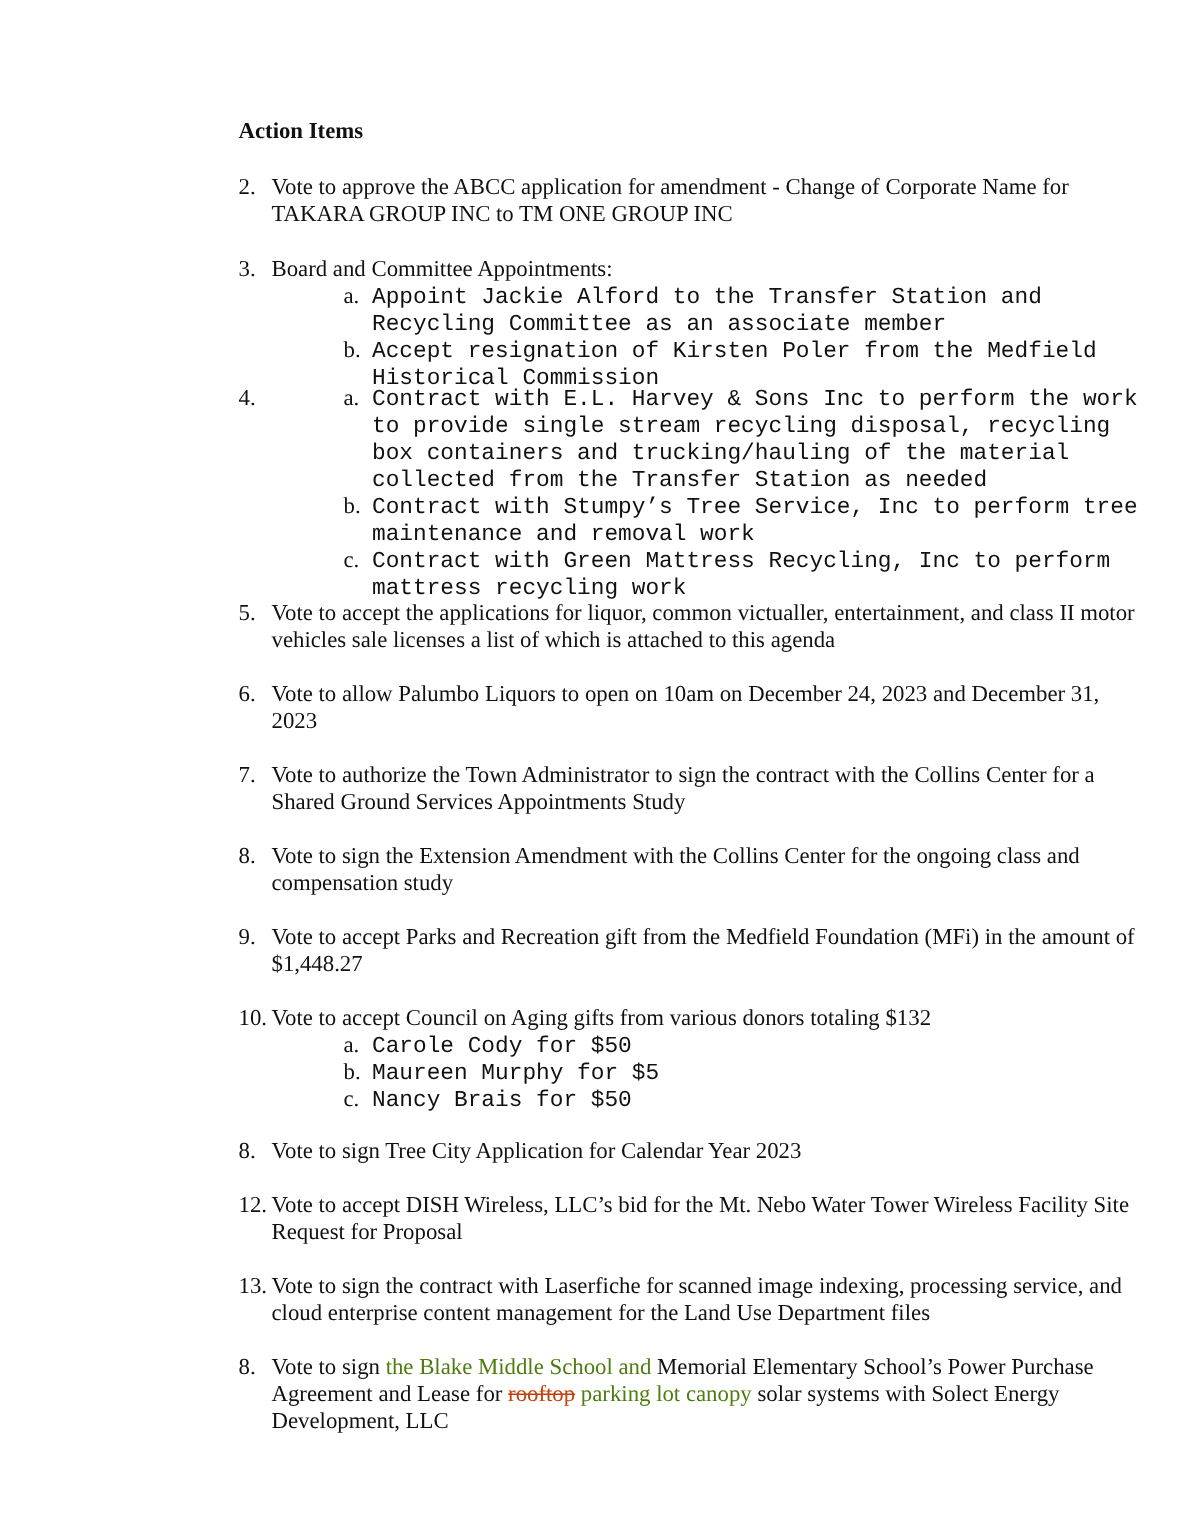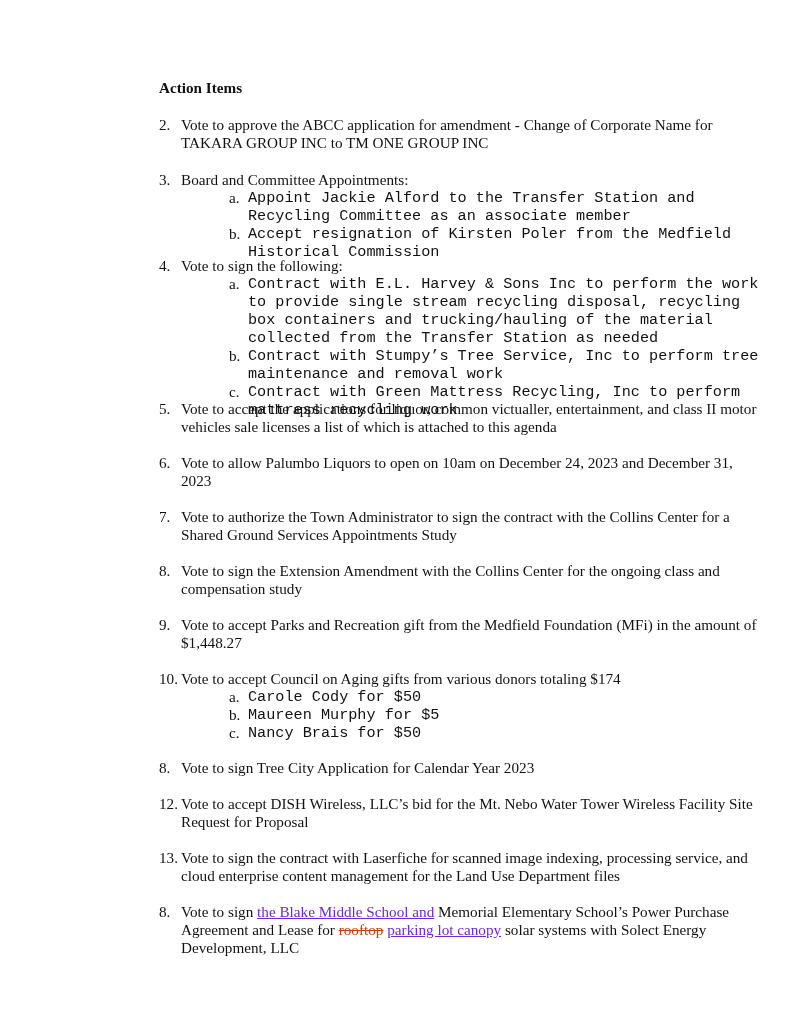--- a/index.html
+++ b/index.html
@@ -9,21 +9,21 @@
       color: #111111; font-size: 15.2px;
     }
     .page { position: absolute; left: 0; top: 16px; width: 791px; height: 743px; margin-left: 44px; }
     .heading { position: absolute; left: 115px; top: 63px; font-weight: bold; font-size: 15.2px; line-height: 18px; }
     .item { position: absolute; left: 115px; width: 600px; line-height: 18px; }
     .num { position: absolute; left: 0; top: 0; }
     .text { margin-left: 22px; display: block; }
     .sub { position: relative; margin-left: 70px; line-height: 18px; }
     .sub .letter { position: absolute; left: 0; top: 0; }
     .sub .stext { display: block; margin-left: 19px; font-family: Liberation Mono, monospace; }
-    .red { color: #6d28d9; text-decoration: underline; }
+    .red { color: #4d7c0f; }
     .strike { color: #c2410c; text-decoration: line-through; }
   </style>
 </head>
 <body>
 
 <div class="page">
 
   <div class="heading">Action Items</div>
 
   <div class="item" style="top:100px">
@@ -39,21 +39,20 @@
       <span class="stext">Appoint Jackie Alford to the Transfer Station and Recycling Committee as an associate member</span>
     </div>
     <div class="sub">
       <span class="letter">b.</span>
       <span class="stext">Accept resignation of Kirsten Poler from the Medfield Historical Commission</span>
     </div>
   </div>
 
   <div class="item" style="top:241px">
     <span class="num">4.</span>
-    <span class="text">Vote to sign the following:</span>
     <div class="sub">
       <span class="letter">a.</span>
       <span class="stext">Contract with E.L. Harvey &amp; Sons Inc to perform the work to provide single stream recycling disposal, recycling box containers and trucking/hauling of the material collected from the Transfer Station as needed</span>
     </div>
     <div class="sub">
       <span class="letter">b.</span>
       <span class="stext">Contract with Stumpy’s Tree Service, Inc  to perform tree maintenance and removal work</span>
     </div>
     <div class="sub">
       <span class="letter">c.</span>
@@ -81,21 +80,21 @@
     <span class="text">Vote to sign the Extension Amendment with the Collins Center for the ongoing class and compensation study</span>
   </div>
 
   <div class="item" style="top:600px">
     <span class="num">9.</span>
     <span class="text">Vote to accept Parks and Recreation gift from the Medfield Foundation (MFi) in the amount of $1,448.27</span>
   </div>
 
   <div class="item" style="top:654px">
     <span class="num">10.</span>
-    <span class="text">Vote to accept Council on Aging gifts from various donors totaling $174</span>
+    <span class="text">Vote to accept Council on Aging gifts from various donors totaling $132</span>
     <div class="sub">
       <span class="letter">a.</span>
       <span class="stext">Carole Cody for $50</span>
     </div>
     <div class="sub">
       <span class="letter">b.</span>
       <span class="stext">Maureen Murphy for $5</span>
     </div>
     <div class="sub">
       <span class="letter">c.</span>

